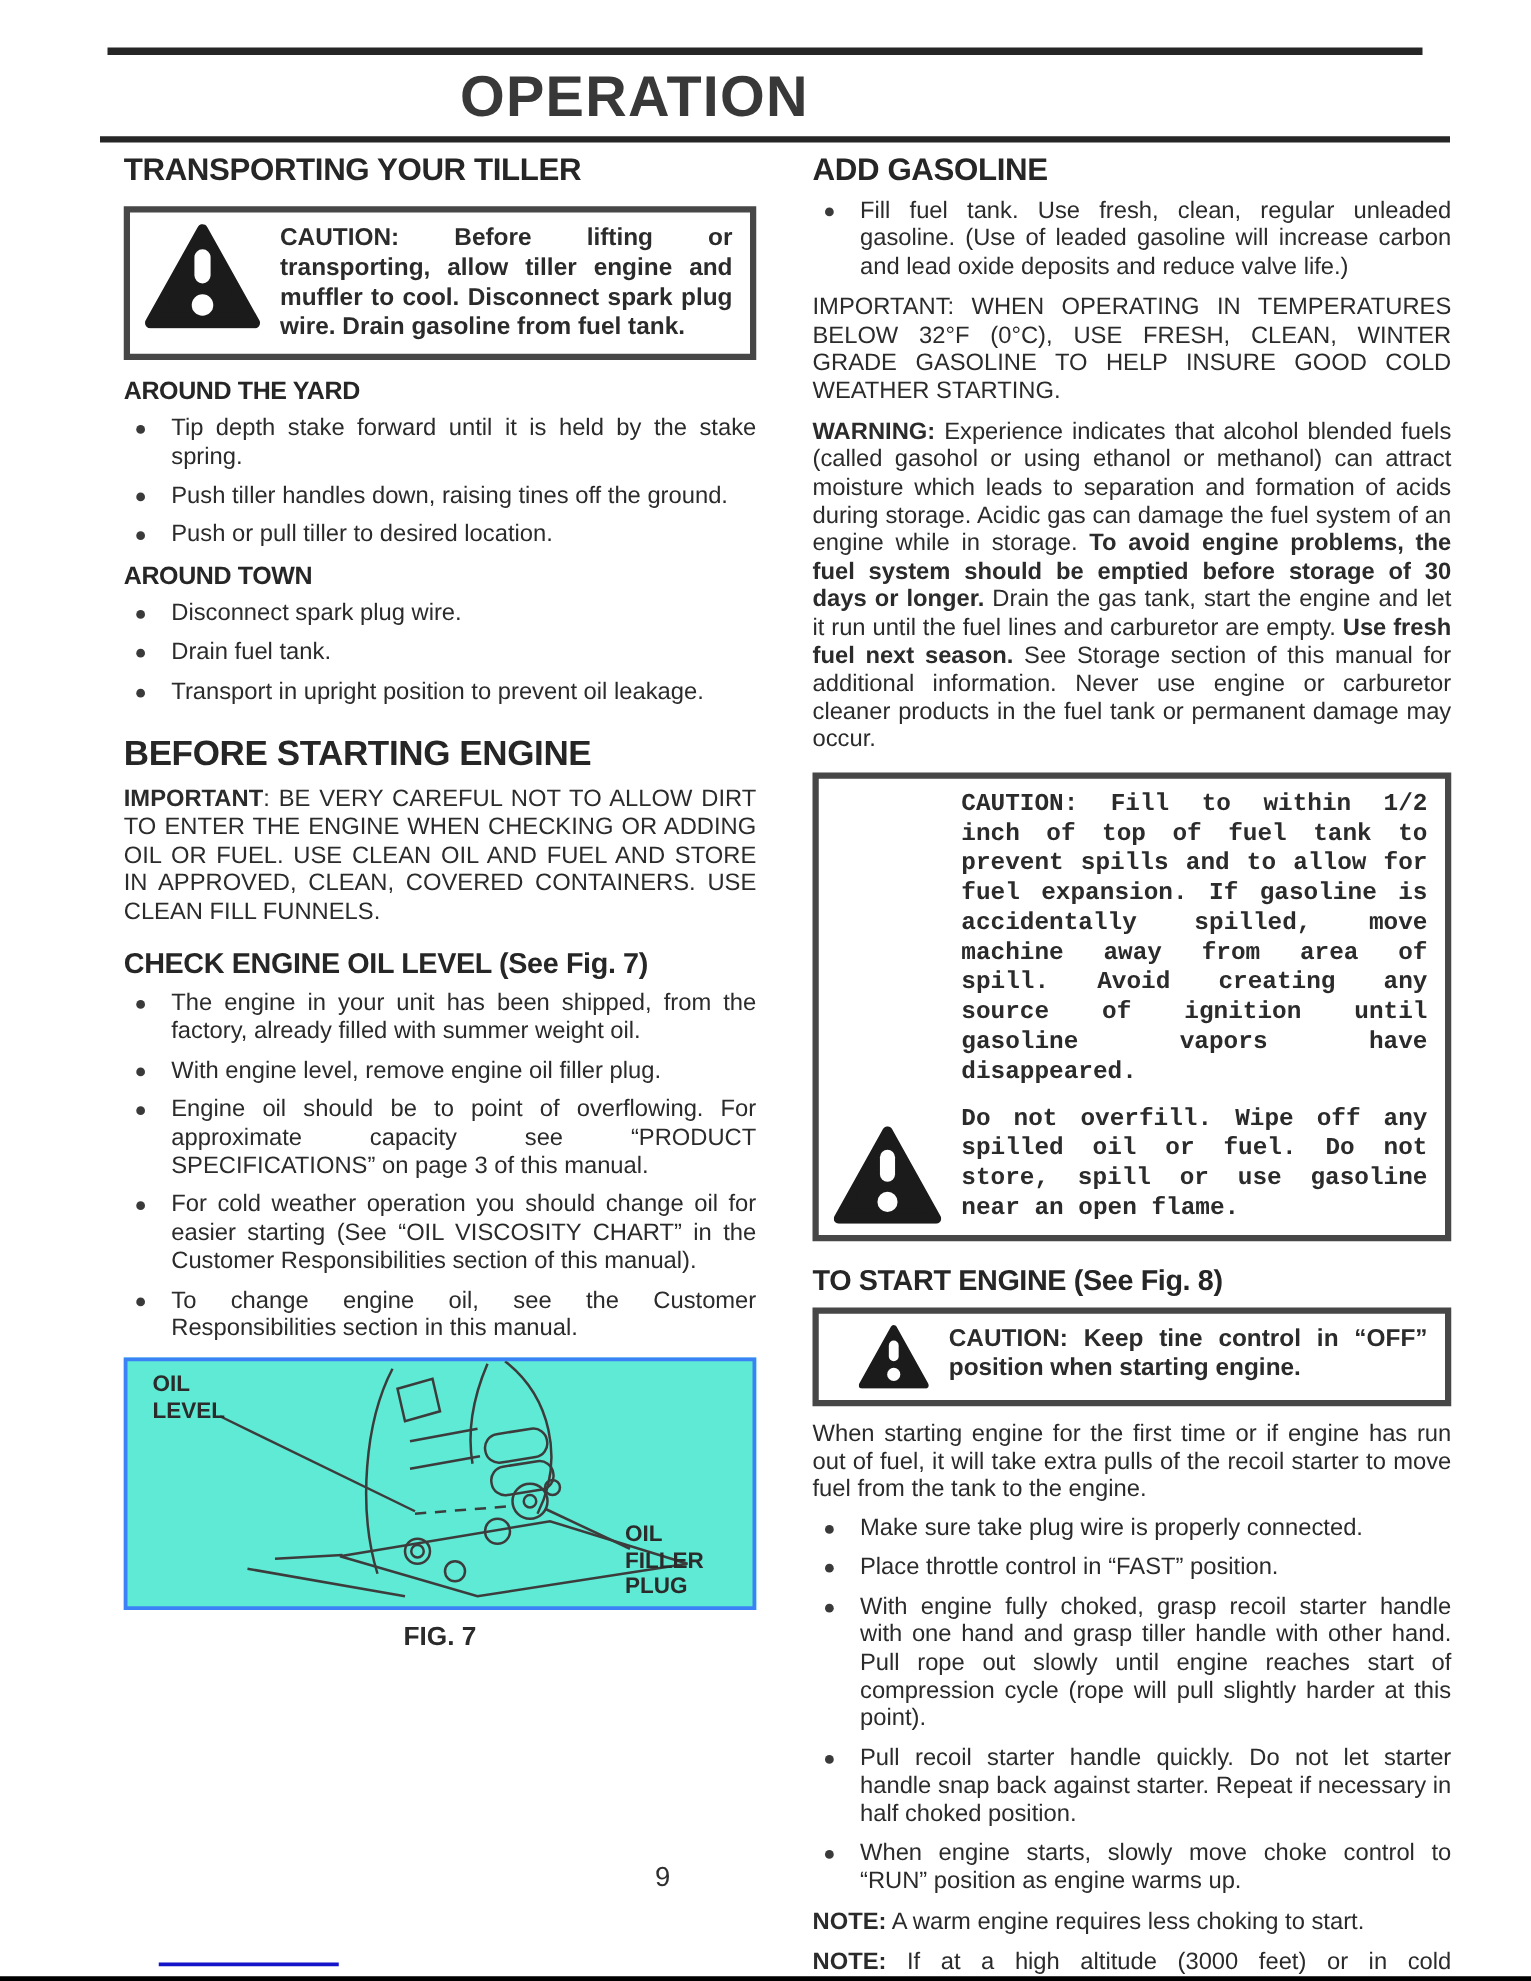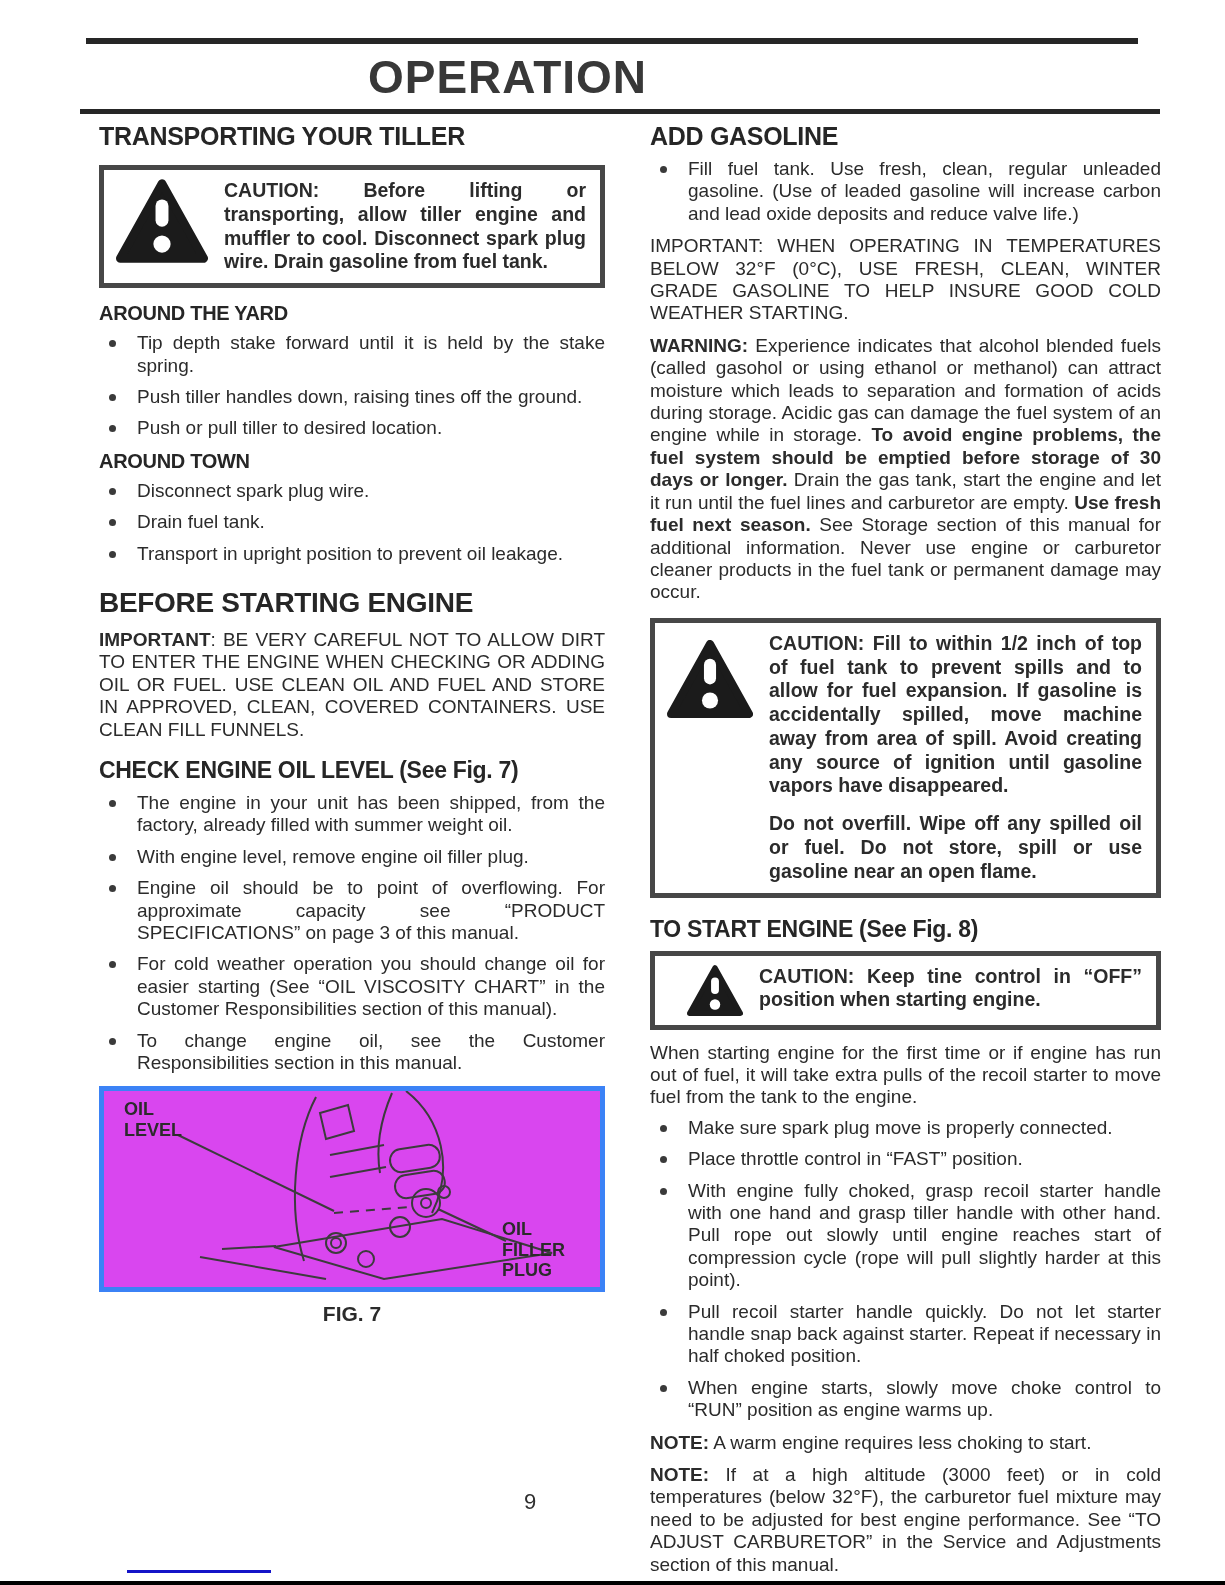--- a/index.html
+++ b/index.html
@@ -57,22 +57,22 @@
   .dot {
     flex: 0 0 auto; width: 7px; height: 7px; border-radius: 50%;
     background: #3a3a3a; margin: 8px 0 0 10px;
   }
   .bt {
     flex: 1; font-size: 19px; line-height: 1.18;
     text-align: justify; margin-left: 21px;
   }
 
   #fig7 {
-    border: 5px solid #3b82f6; height: 196px;
-    position: relative; margin-top: 12px; background: #d946ef;
+    border: 3px solid #3b82f6; height: 196px;
+    position: relative; margin-top: 12px; background: #5eead4;
   }
   .fig-label {
     position: absolute; font-weight: bold; font-size: 18px;
     line-height: 1.12; white-space: pre-line; color: #2b2b2b;
   }
   #fig7-oil-level { left: 20px; top: 8px; }
   #fig7-oil-filler { left: 398px; top: 128px; }
   #fig7-caption {
     text-align: center; font-weight: bold; font-size: 21px;
     margin-top: 10px; color: #2b2b2b;
@@ -224,21 +224,21 @@
         <div class="bullet-row">
           <span class="dot"></span>
           <span class="bt">Fill fuel tank.  Use fresh, clean, regular unleaded gasoline. (Use of leaded gasoline will increase carbon and lead oxide deposits and reduce valve life.)</span>
         </div>
       </div>
 
     <p class="body-text mt10 mb8"><span style="font-weight: normal;">IMPORTANT:</span><span> WHEN OPERATING IN TEMPERATURES BELOW 32°F (0°C), USE FRESH, CLEAN, WINTER GRADE GASOLINE TO HELP INSURE GOOD COLD WEATHER STARTING.</span></p>
 
     <p class="body-text mt10 mb14"><span style="font-weight: bold;">WARNING:</span><span>  Experience indicates that alcohol blended fuels (called gasohol or using ethanol or methanol) can attract moisture which leads to separation and formation of acids during storage.  Acidic gas can damage the fuel system of an engine while in storage.  </span><span style="font-weight: bold;">To avoid engine problems, the fuel system should be emptied before storage of 30 days or longer.</span><span> Drain the gas tank, start the engine and let it run until the fuel lines and carburetor are empty.  </span><span style="font-weight: bold;">Use fresh fuel next season.</span><span>  See Storage section of this manual for additional information.  Never use engine or carburetor cleaner products in the fuel tank or permanent damage may occur.</span></p>
 
-    <div class="caution-box mb18" style="align-items:flex-start;">
+    <div class="caution-box mb18" style="align-items:flex-end;font-family:Liberation Mono, monospace;">
       <svg class="tri-icon" style="margin-top:8px" width="86" height="78" viewBox="0 0 64 58">
         <polygon points="32,3 61,55 3,55" fill="#1b1b1b" stroke="#1b1b1b" stroke-width="6" stroke-linejoin="round"></polygon>
         <rect x="27.5" y="14" width="9" height="19" rx="4.5" fill="#fff"></rect>
         <circle cx="32" cy="45" r="6" fill="#fff"></circle>
       </svg>
       <div class="cb-text">
           <p class="cb-p">CAUTION:  Fill to within 1/2 inch of top of fuel tank to prevent spills and to allow for fuel expansion.  If gasoline is accidentally spilled, move machine away from area of spill.  Avoid creating any source of ignition until gasoline vapors have disappeared.</p>
           <p class="cb-p">Do not overfill.  Wipe off any spilled oil or fuel.  Do not store, spill or use gasoline near an open flame.</p>
         </div>
     </div>
@@ -254,21 +254,21 @@
       <div class="cb-text">
           <p class="cb-p">CAUTION:  Keep tine control in “OFF” position when starting engine.</p>
         </div>
     </div>
 
     <p class="body-text mb8">When starting engine for the first time or if engine has run out of fuel, it will take extra pulls of the recoil starter to move fuel from the tank to the engine.</p>
 
     <div class="bullets">
         <div class="bullet-row">
           <span class="dot"></span>
-          <span class="bt">Make sure spark plug move is properly connected.</span>
+          <span class="bt">Make sure take plug wire is properly connected.</span>
         </div>
         <div class="bullet-row">
           <span class="dot"></span>
           <span class="bt">Place throttle control in “FAST” position.</span>
         </div>
         <div class="bullet-row">
           <span class="dot"></span>
           <span class="bt">With engine fully choked, grasp recoil starter handle with one hand and grasp tiller handle with other hand.  Pull rope out slowly until engine reaches start of compression cycle (rope will pull slightly harder at this point).</span>
         </div>
         <div class="bullet-row">

